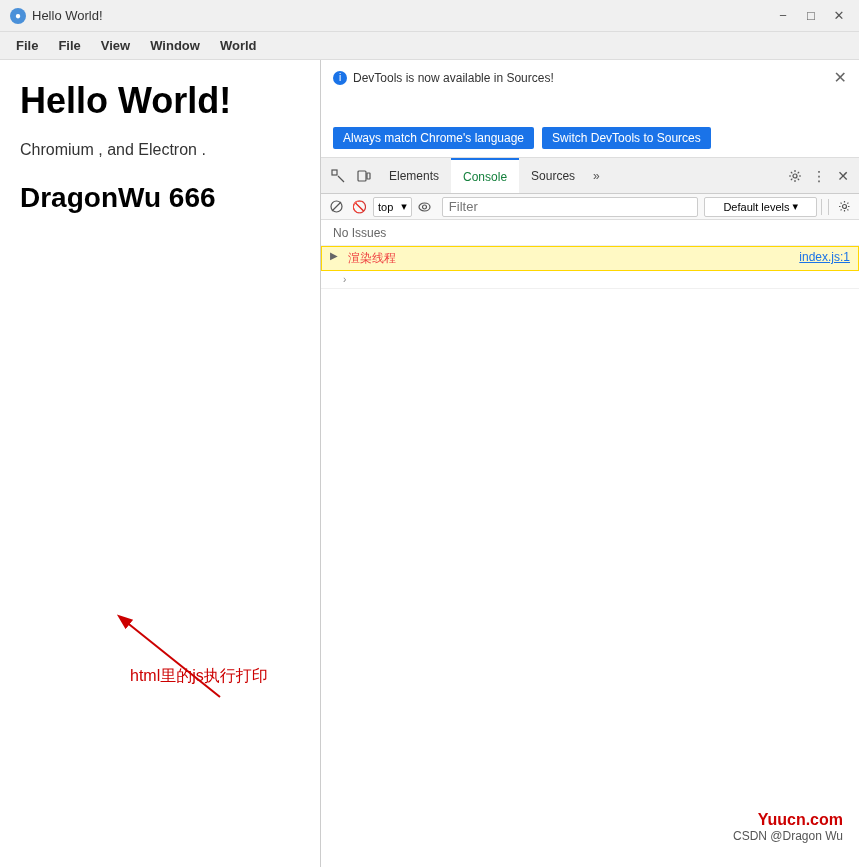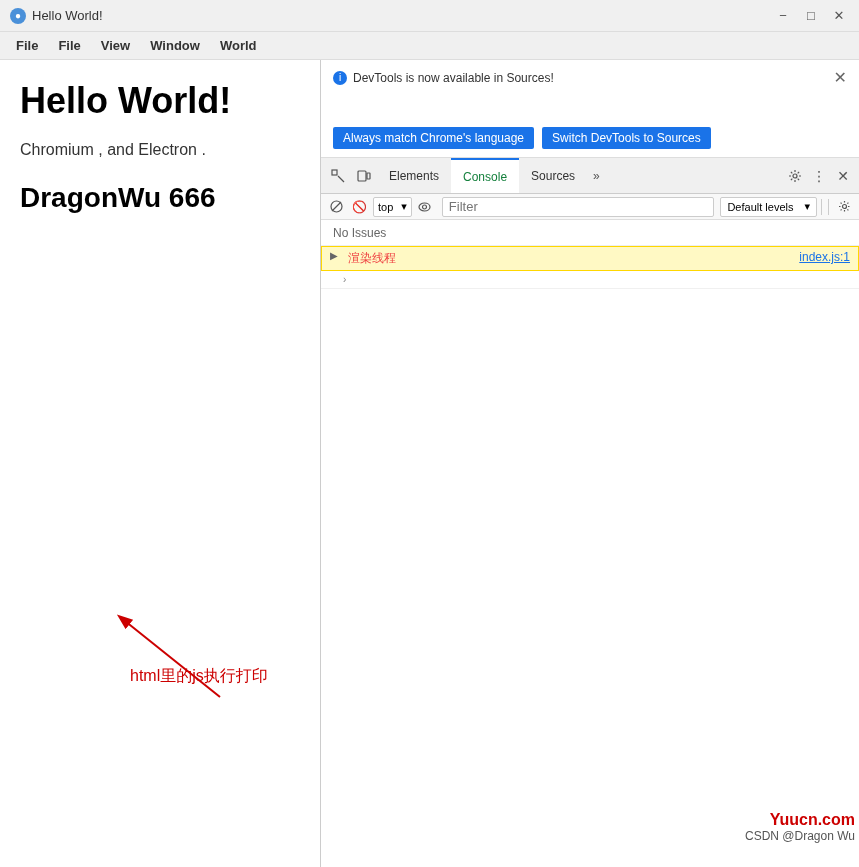--- a/index.html
+++ b/index.html
@@ -314,24 +314,24 @@
       font-size: 13px;
       outline: none;
       margin: 13px 4px;
     }
     .levels-select {
       display: flex;
       align-items: center;
       background: #fff;
       border: 1px solid #ccc;
       border-radius: 2px;
-      padding: 1px 6px;
+      padding: 1px 18px;
       font-size: 11px;
       cursor: pointer;
-      gap: 11px;
+      gap: 3px;
       height: 20px;
     }
     .toolbar-settings {
       width: 22px;
       height: 22px;
       display: flex;
       align-items: center;
       justify-content: center;
       cursor: pointer;
       color: #555;
@@ -401,21 +401,21 @@
       color: #888;
       font-size: 10px;
       margin-right: 4px;
       cursor: pointer;
     }
 
     
     .watermark {
       position: absolute;
       bottom: 24px;
-      right: 4px;
+      right: 16px;
       text-align: right;
     }
     .watermark-site {
       color: #cc0000;
       font-size: 16px;
       font-weight: bold;
     }
     .watermark-author {
       color: #555;
       font-size: 12px;

